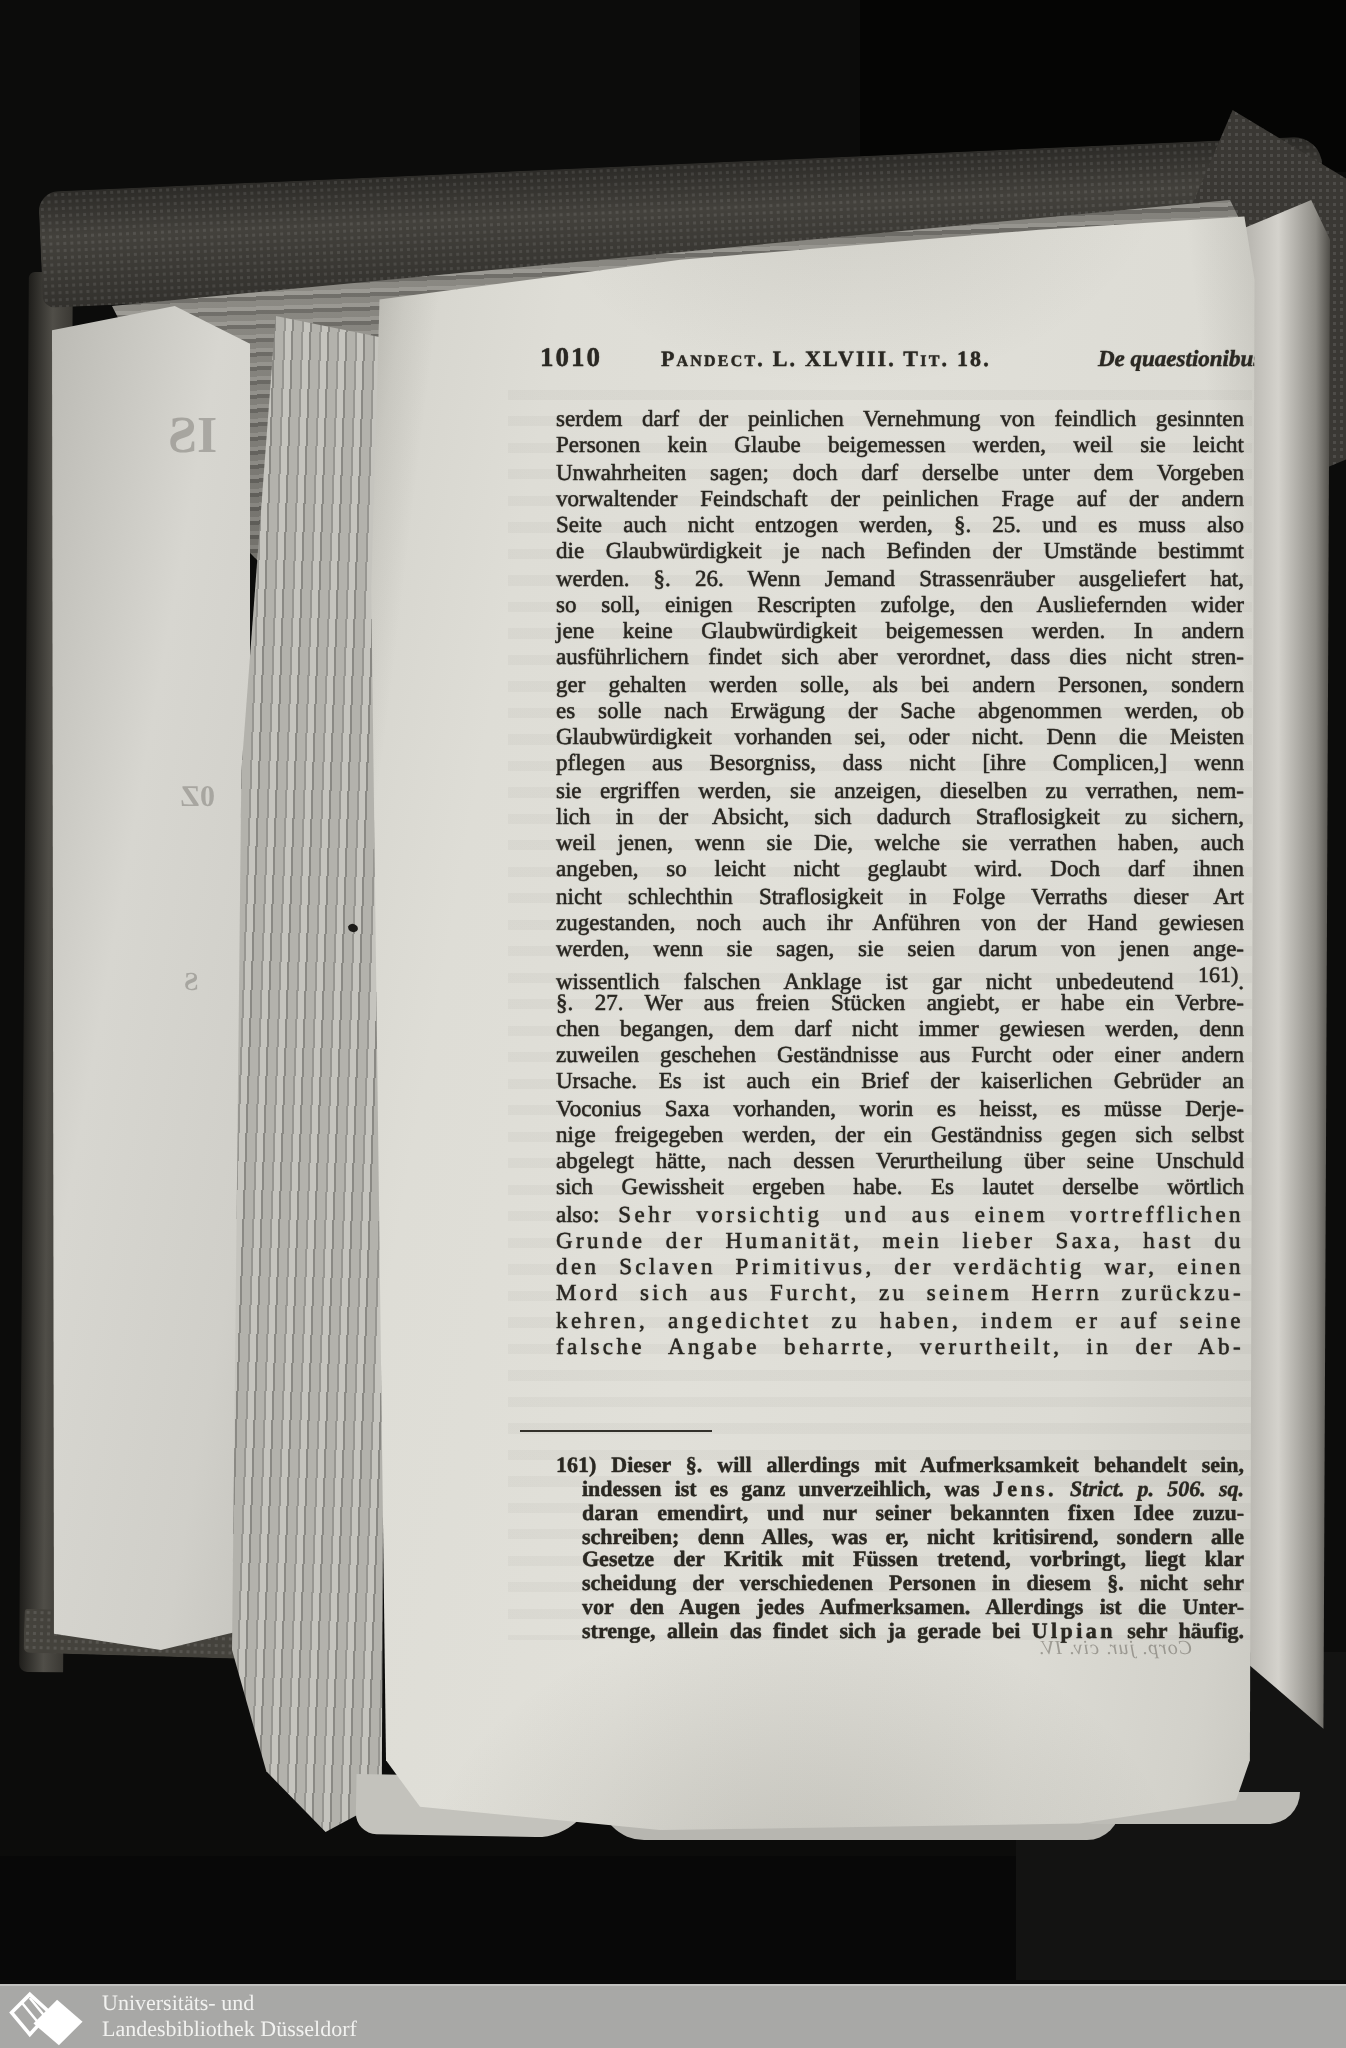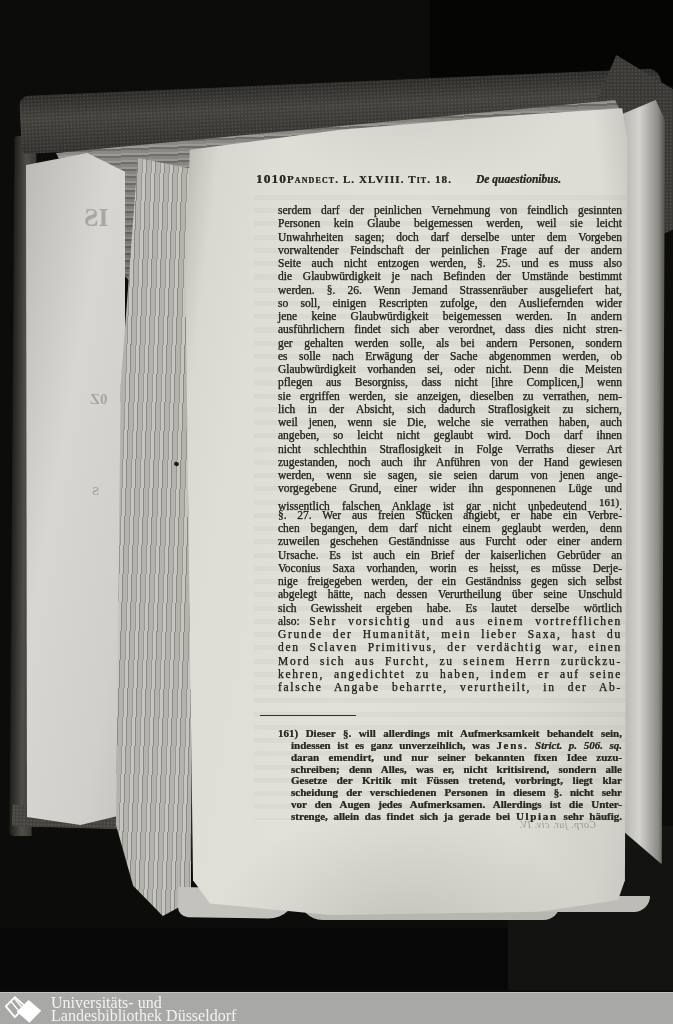--- a/index.html
+++ b/index.html
@@ -61,23 +61,23 @@
     background:linear-gradient(100deg,#c3c2bb 0%,#d6d5ce 7%,#deddd6 20%,#e1e0d9 45%,#dcdbd4 78%,#d2d1ca 93%,#c8c7c0 100%);
     clip-path:polygon(4.3% 6.6%,37% 4.2%,76% 2.4%,98.3% 1.6%,99.4% 5.4%,98.9% 94.6%,97.4% 97%,80.4% 98.4%,34.8% 98.8%,8.7% 97.4%,5% 94.6%,3.4% 24%);}
   .page-shade{position:absolute;inset:0;pointer-events:none;background:
     linear-gradient(97deg,rgba(75,73,66,0.28),rgba(0,0,0,0) 10%),
     linear-gradient(263deg,rgba(75,73,66,0.16),rgba(0,0,0,0) 7%),
     radial-gradient(ellipse 60% 25% at 50% 103%,rgba(60,58,50,0.18),rgba(0,0,0,0) 70%),
     radial-gradient(ellipse 50% 20% at 55% -2%,rgba(60,58,50,0.12),rgba(0,0,0,0) 70%);}
   .ghost-lines{position:absolute;left:84px;top:100px;width:372px;height:625px;
     background:repeating-linear-gradient(to bottom,rgba(100,97,89,0.05) 0 5px,rgba(0,0,0,0) 5px 13.25px);}
 
-  .page-header{position:absolute;left:86px;top:76px;width:364px;display:flex;align-items:baseline;
+  .page-header{position:absolute;left:100px;top:76px;width:364px;display:flex;align-items:baseline;
     color:#2a2823;-webkit-text-stroke:0.2px rgba(40,38,30,0.85);
-    text-shadow:0 0 0.6px rgba(45,42,35,0.5);}
+    text-shadow:0 0 0.6px rgba(45,42,35,0.5);justify-content:space-between;}
   .hdr-num{font-size:13.5px;font-weight:bold;letter-spacing:1px;}
   .hdr-caps{font-size:11px;font-variant:small-caps;letter-spacing:1.1px;font-weight:bold;}
   .hdr-it{margin-left:24px;font-size:11.5px;font-style:italic;font-weight:bold;}
 
   .body-lines{position:absolute;left:90px;top:109px;width:362px;color:#282622;
     -webkit-text-stroke:0.25px rgba(40,38,30,0.85);text-shadow:0 0 0.6px rgba(45,42,35,0.5);}
   .tline{font-size:11.5px;line-height:13.25px;height:13.25px;
     text-align:justify;text-align-last:justify;margin-left:18px;}
   .seg-it{font-style:italic;}
   .seg-sp{letter-spacing:1.7px;}
@@ -91,21 +91,21 @@
 
   .mirror-text{position:absolute;left:320px;top:724px;width:135px;transform:scaleX(-1);
     font-style:italic;font-size:10px;color:rgba(95,92,84,0.5);text-align:center;letter-spacing:0.5px;}
 
   .speck{position:absolute;left:174px;top:462px;width:5px;height:4px;background:#1c1b18;
     border-radius:50%;transform:rotate(20deg);}
 
   .banner{position:absolute;left:0;top:990px;width:673px;height:34px;background:#a8a8a6;
     box-shadow:inset 0 1px 0 #c2c2c0;display:flex;align-items:center;border-top:2px solid #0a0a0a;}
   .logo{width:40px;height:30px;margin-left:4px;flex:0 0 auto;}
-  .banner-text{margin-left:7px;color:#f2f2f0;font-size:16px;line-height:13.5px;
+  .banner-text{margin-left:7px;color:#f2f2f0;font-size:11px;line-height:13.5px;
     font-family:"Liberation Serif",serif;}
 </style>
 </head>
 <body>
 
 <div class="scene">
   <div class="patch patch-tr"></div>
   <div class="patch patch-bl"></div>
   <div class="patch patch-seam"></div>
 
@@ -152,24 +152,23 @@
         <div class="tline"><span>es solle nach Erwägung der Sache abgenommen werden, ob</span></div>
         <div class="tline"><span>Glaubwürdigkeit vorhanden sei, oder nicht. Denn die Meisten</span></div>
         <div class="tline"><span>pflegen aus Besorgniss, dass nicht [ihre Complicen,] wenn</span></div>
         <div class="tline"><span>sie ergriffen werden, sie anzeigen, dieselben zu verrathen, nem-</span></div>
         <div class="tline"><span>lich in der Absicht, sich dadurch Straflosigkeit zu sichern,</span></div>
         <div class="tline"><span>weil jenen, wenn sie Die, welche sie verrathen haben, auch</span></div>
         <div class="tline"><span>angeben, so leicht nicht geglaubt wird. Doch darf ihnen</span></div>
         <div class="tline"><span>nicht schlechthin Straflosigkeit in Folge Verraths dieser Art</span></div>
         <div class="tline"><span>zugestanden, noch auch ihr Anführen von der Hand gewiesen</span></div>
         <div class="tline"><span>werden, wenn sie sagen, sie seien darum von jenen ange-</span></div>
-        <div class="tline"><span>vorgegebene Grund, einer wider ihn gesponnenen Lüge und</span></div>
         <div class="tline"><span>wissentlich falschen Anklage ist gar nicht unbedeutend </span><span class="seg-sup">161)</span><span>.</span></div>
         <div class="tline"><span>§. 27. Wer aus freien Stücken angiebt, er habe ein Verbre-</span></div>
-        <div class="tline"><span>chen begangen, dem darf nicht einem geglaubt werden, denn</span></div>
+        <div class="tline"><span>chen begangen, dem darf nicht immer gewiesen werden, denn</span></div>
         <div class="tline"><span>zuweilen geschehen Geständnisse aus Furcht oder einer andern</span></div>
         <div class="tline"><span>Ursache. Es ist auch ein Brief der kaiserlichen Gebrüder an</span></div>
         <div class="tline"><span>Voconius Saxa vorhanden, worin es heisst, es müsse Derje-</span></div>
         <div class="tline"><span>nige freigegeben werden, der ein Geständniss gegen sich selbst</span></div>
         <div class="tline"><span>abgelegt hätte, nach dessen Verurtheilung über seine Unschuld</span></div>
         <div class="tline"><span>sich Gewissheit ergeben habe. Es lautet derselbe wörtlich</span></div>
         <div class="tline"><span>also: </span><span class="seg-sp">Sehr vorsichtig und aus einem vortrefflichen</span></div>
         <div class="tline"><span class="seg-sp">Grunde der Humanität, mein lieber Saxa, hast du</span></div>
         <div class="tline"><span class="seg-sp">den Sclaven Primitivus, der verdächtig war, einen</span></div>
         <div class="tline"><span class="seg-sp">Mord sich aus Furcht, zu seinem Herrn zurückzu-</span></div>

